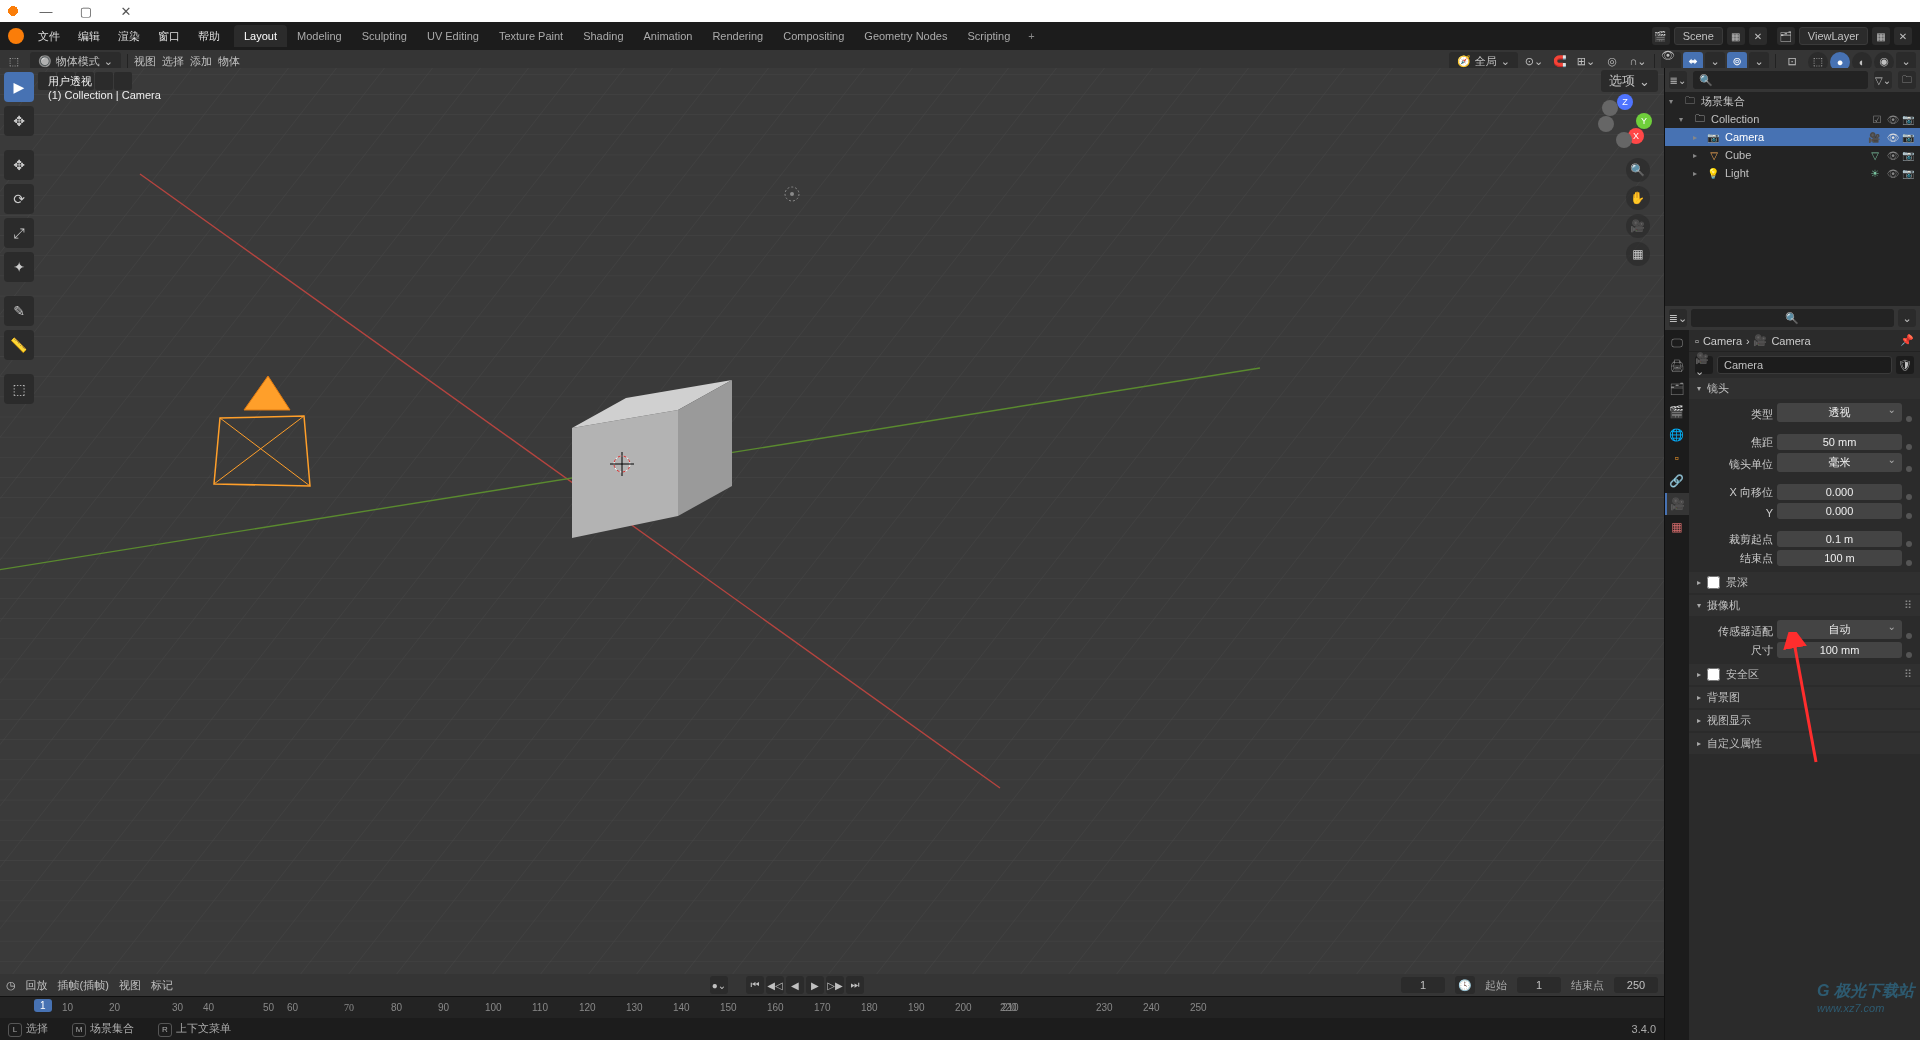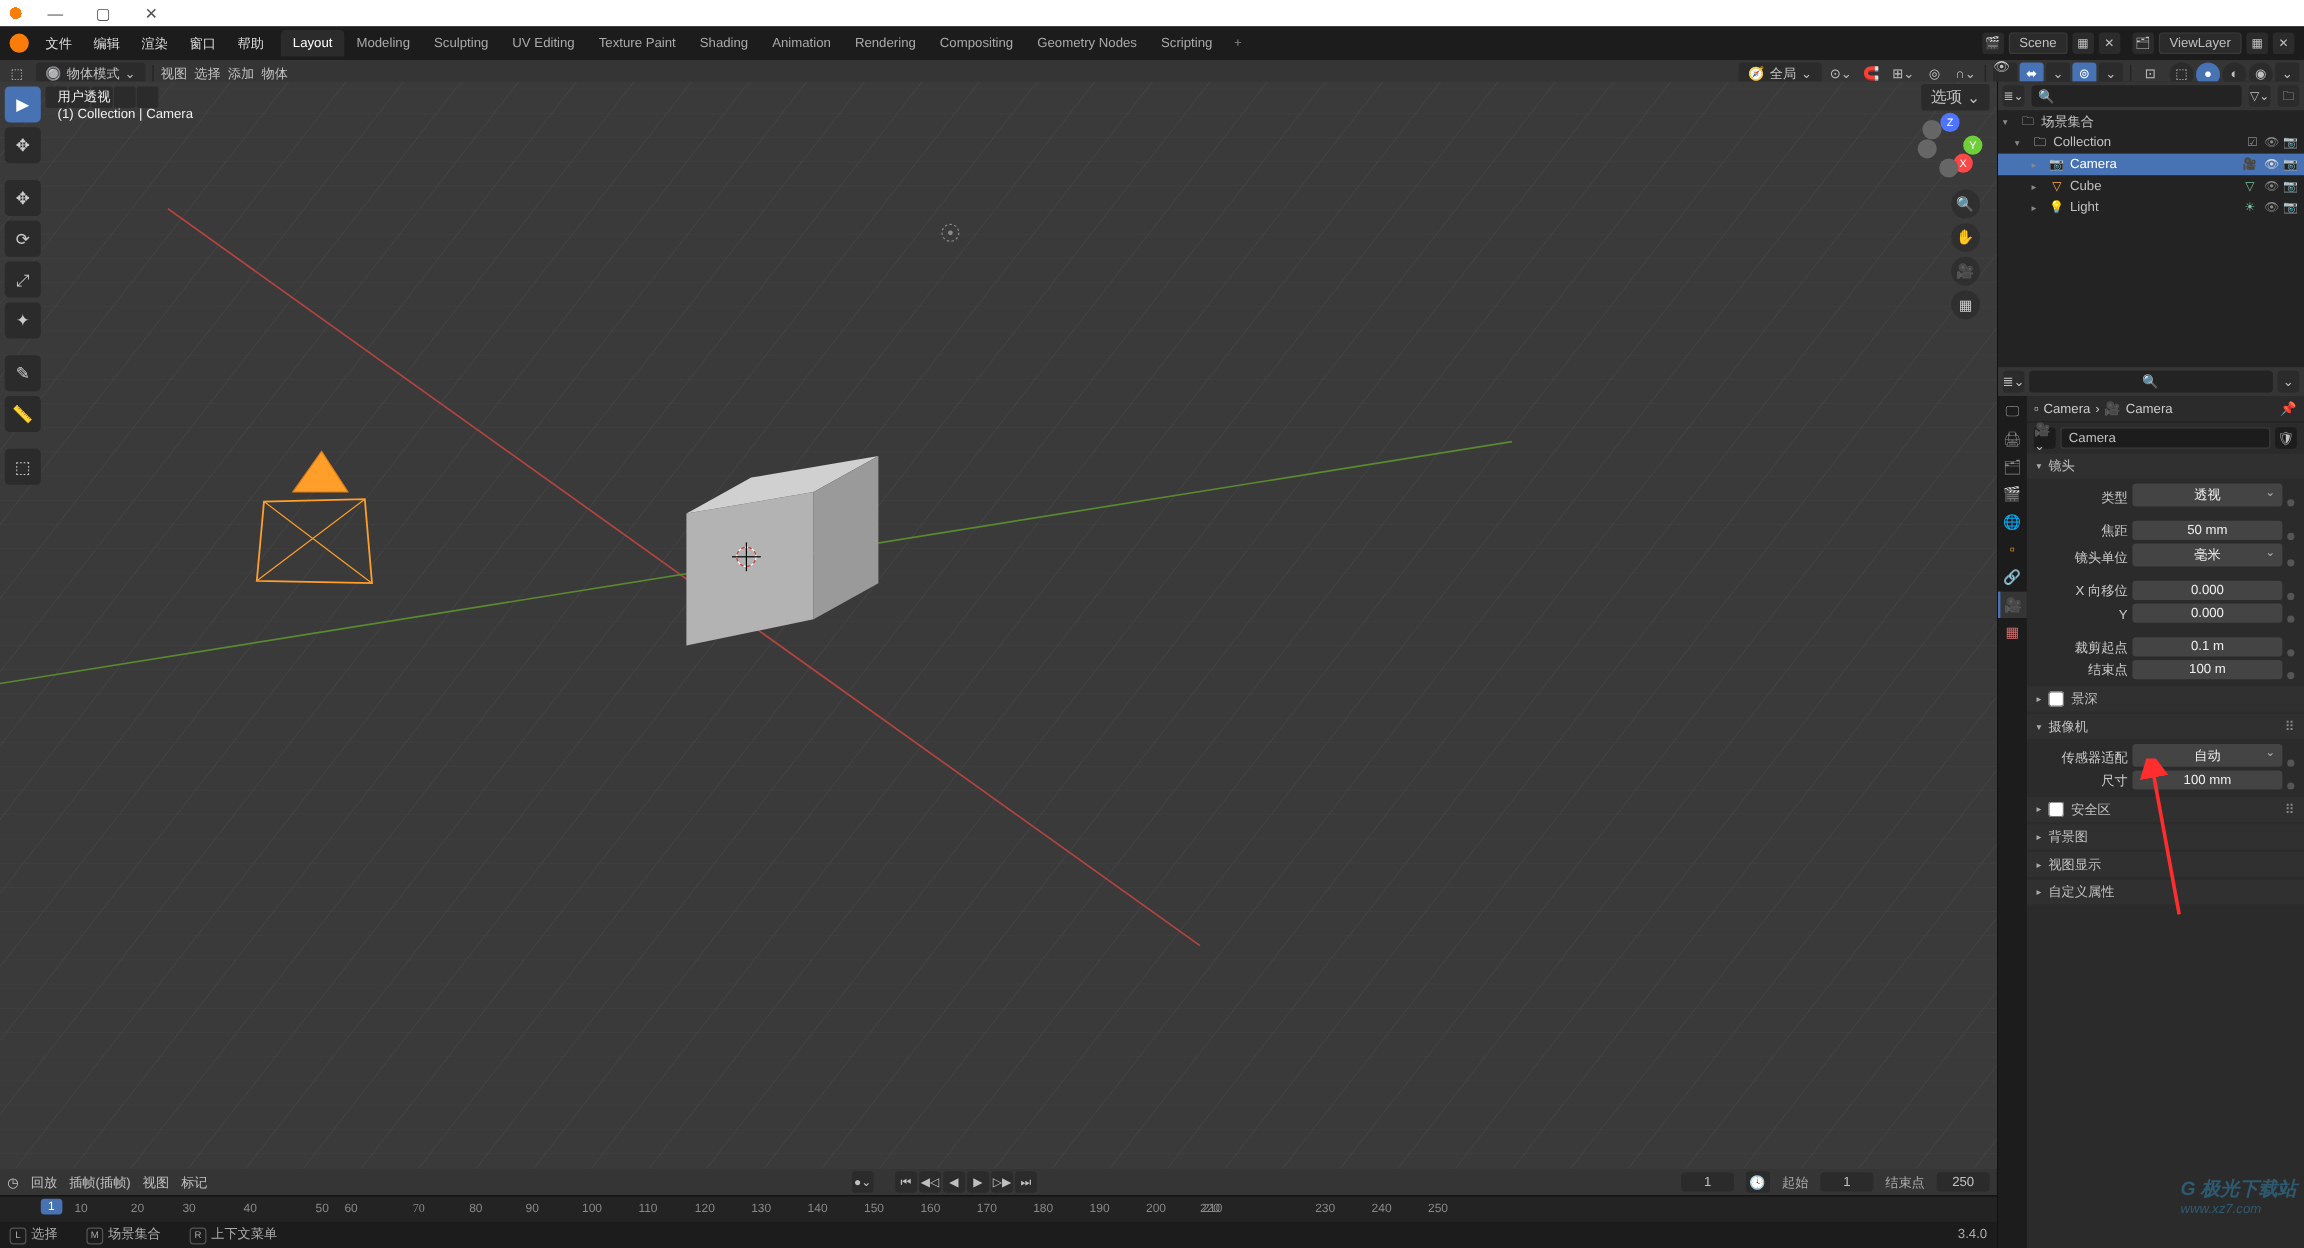--- a/index.html
+++ b/index.html
@@ -335,21 +335,21 @@
       <span class="label">起始</span>
       <div class="numfield">1</div>
       <span class="label">结束点</span>
       <div class="numfield">250</div>
     </div>
     <div class="timeline-ruler">
       <div class="playhead">1</div>
 
     <span class="tick" style="left: 62px;">10</span>
         <span class="tick" style="left: 109px;">20</span>
-        <span class="tick" style="left: 152px;">30</span>
+        <span class="tick" style="left: 172px;">30</span>
         <span class="tick" style="left: 203px;">40</span>
         <span class="tick" style="left: 250px; margin-left: 13px;">50</span>
         <span class="tick" style="left: 287px;">60</span>
         <span class="tick" style="left: 344px; font-family: Liberation Serif, serif;">70</span>
         <span class="tick" style="left: 391px;">80</span>
         <span class="tick" style="left: 438px;">90</span>
         <span class="tick" style="left: 485px;">100</span>
         <span class="tick" style="left: 532px;">110</span>
         <span class="tick" style="left: 579px;">120</span>
         <span class="tick" style="left: 626px;">130</span>

